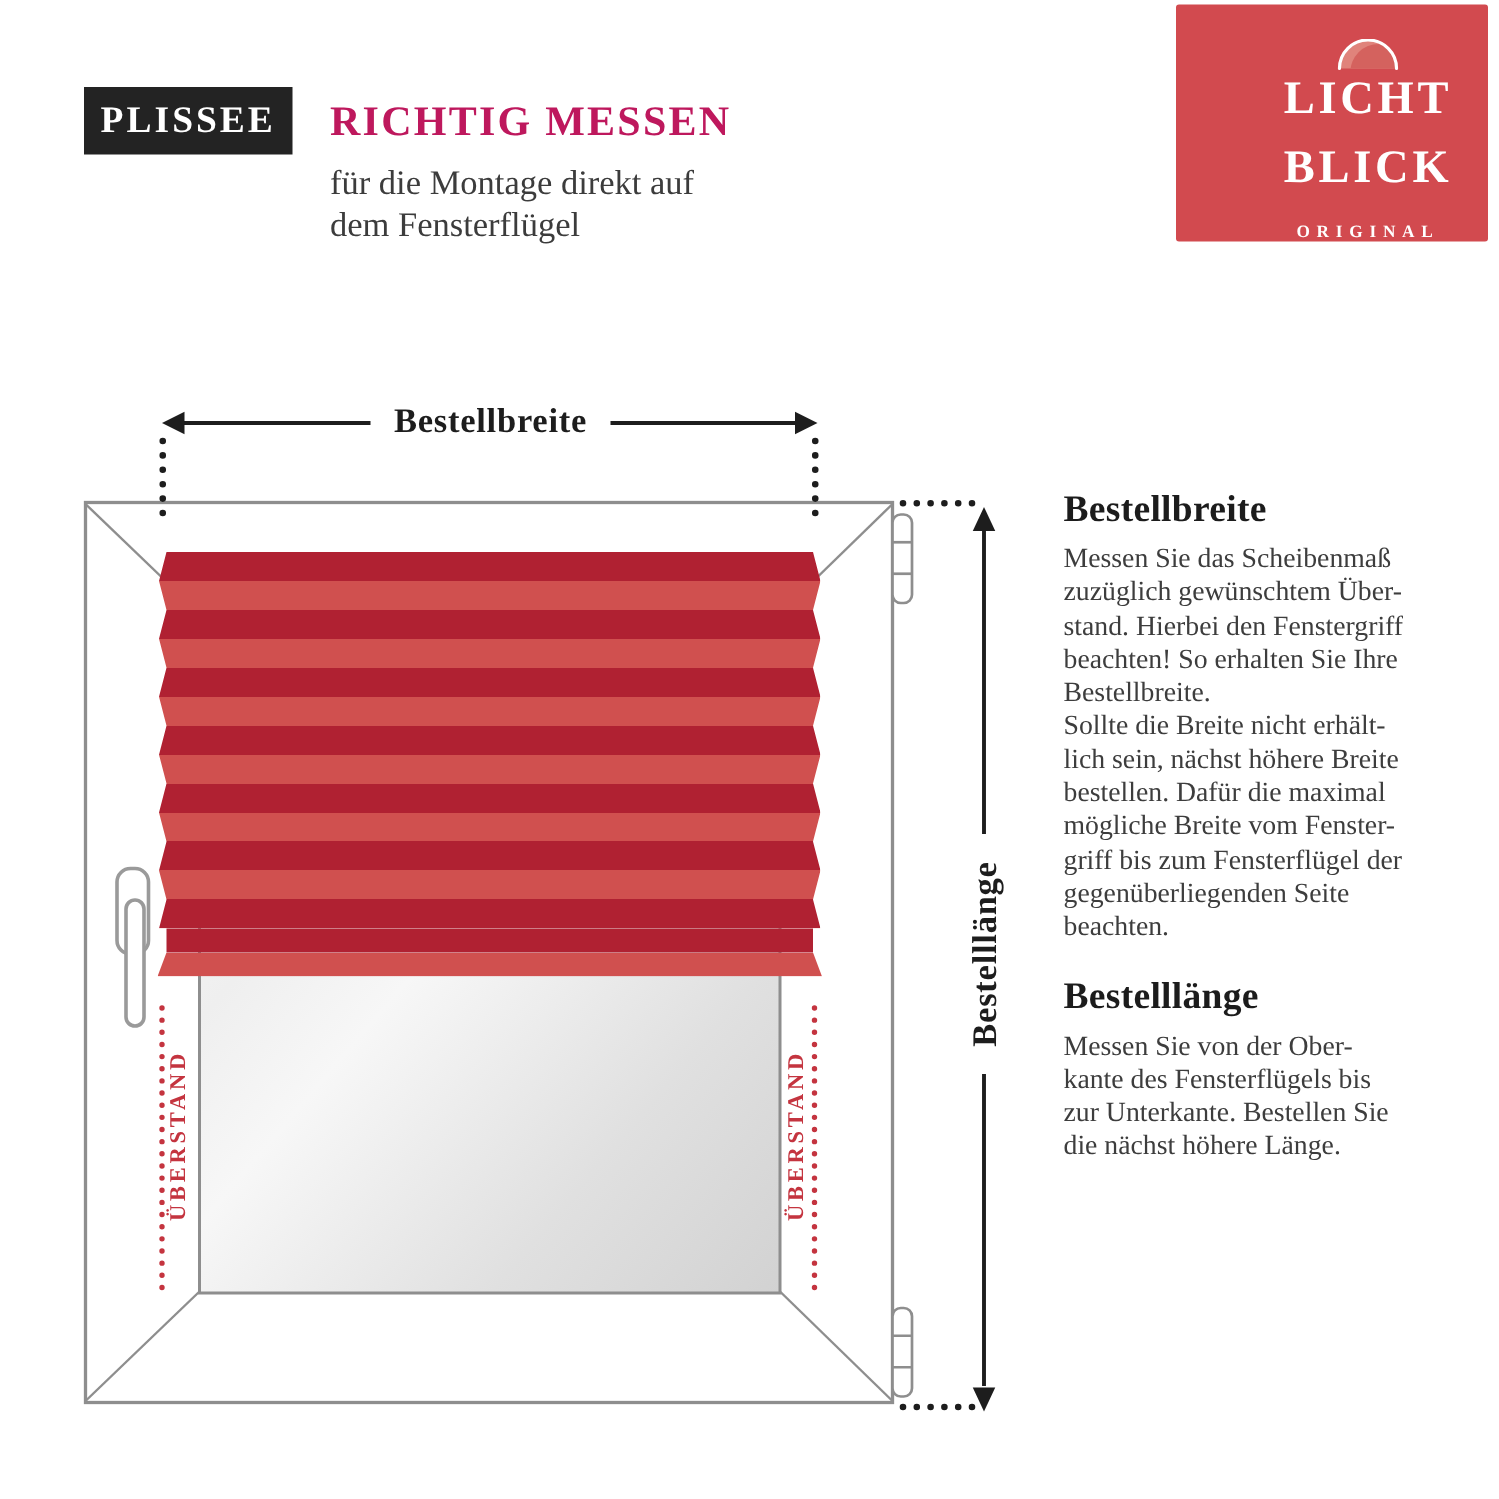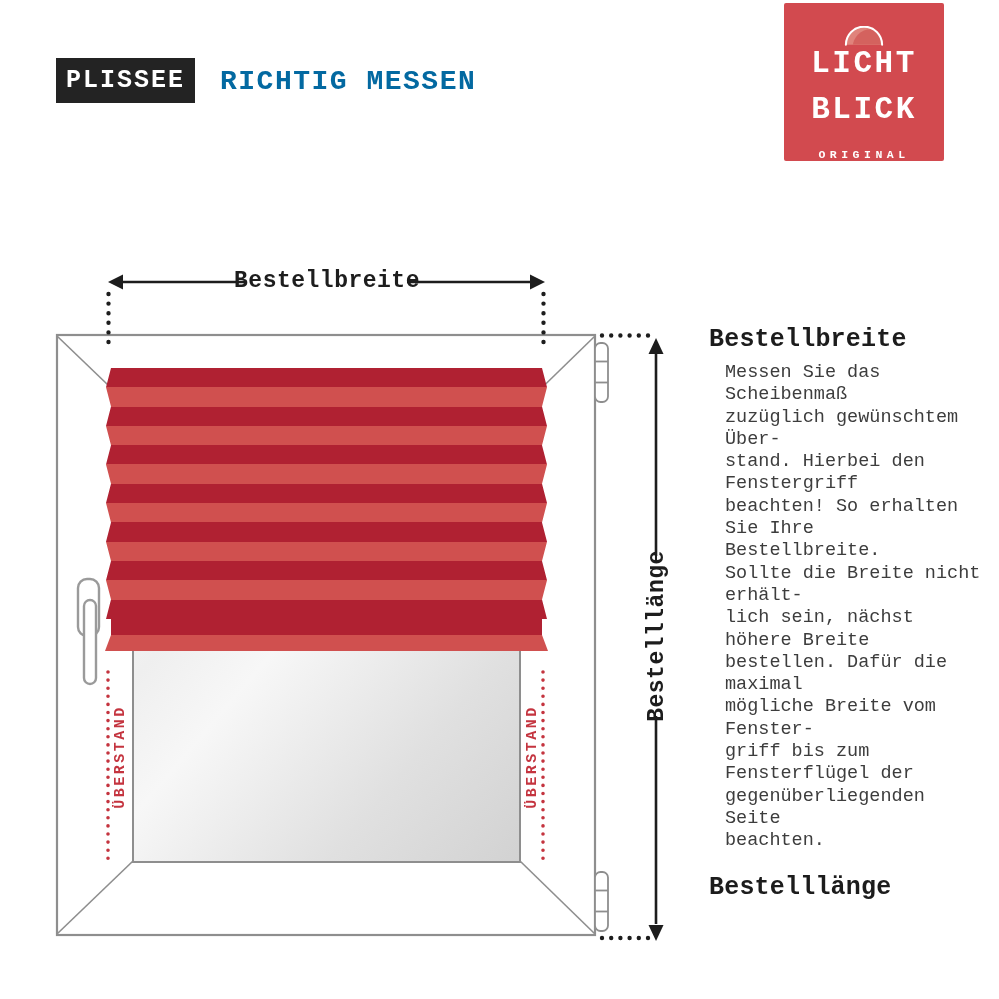--- a/index.html
+++ b/index.html
@@ -1,37 +1,37 @@
 <!DOCTYPE html>
 <html><head>
 <meta charset="utf-8">
 <style>
   html,body{margin:0;padding:0;background:#ffffff;}
   .canvas{
     position:relative;width:999px;height:999px;background:#ffffff;overflow:hidden;
-    font-family:Liberation Mono, monospace;color:#2b2b2b;
+    font-family:Liberation Serif, serif;color:#2b2b2b;
   }
   
   .badge{
     position:absolute;left:56px;top:58px;width:139px;height:45px;background:#232323;
     display:flex;align-items:center;justify-content:center;
     color:#ffffff;font-size:25px;font-weight:bold;letter-spacing:2px;
   }
   .page-title{
     position:absolute;left:220px;top:66px;margin:0;
-    font-size:28px;font-weight:bold;letter-spacing:1.5px;color:#0369a1;
+    font-size:28px;font-weight:bold;letter-spacing:1.5px;color:#be185d;
   }
   .page-subtitle{
     position:absolute;left:220px;top:108px;margin:0;
     font-size:23px;line-height:28px;color:#3c3c3c;white-space:pre-line;
   }
   
   .logo{
     position:absolute;left:784px;top:3px;width:160px;height:158px;background:#d24a4f;
-    border-radius:2px;display:flex;flex-direction:column;align-items:center;color:#ffffff;
+    border-radius:2px;display:flex;flex-direction:column;align-items:center;color:#ffffff;padding-left:48px;
   }
   .logo .sun{margin-top:23px;}
   .logo .word{font-size:31px;font-weight:bold;letter-spacing:2.5px;line-height:28px;margin-top:18px;}
   .logo .word.first{margin-top:4px;}
   .logo .tagline{font-size:11.5px;font-weight:bold;letter-spacing:4.5px;margin-top:24px;}
   
   .diagram-svg{position:absolute;left:0;top:0;}
   .blind-stripes{
     position:absolute;left:106px;top:368px;width:441px;height:251px;
     background:repeating-linear-gradient(180deg,#b02132 0px,#b02132 19.3px,#d0504f 19.3px,#d0504f 38.6px);
@@ -55,32 +55,34 @@
     font-size:15px;font-weight:bold;letter-spacing:2.5px;color:#c4343f;white-space:nowrap;
   }
   .label-overhang.left{left:120px;top:757px;}
   .label-overhang.right{left:532px;top:757px;}
   
   .instructions{position:absolute;left:709px;top:326px;width:280px;}
   .instructions h2{
     margin:0 0 8px 0;font-size:25px;font-weight:bold;color:#1c1c1c;letter-spacing:0.2px;line-height:28px;
   }
   .instructions p{
-    margin:0 0 21px 16px;font-size:18.5px;line-height:22.3px;color:#3d3d3d;white-space:pre-line;
+    margin:0 0 21px 0;font-size:18.5px;line-height:22.3px;color:#3d3d3d;white-space:pre-line;
   }
 </style>
 </head>
 <body>
 
 <div class="canvas">
 
   <div class="badge">
     <span>PLISSEE</span>
   </div>
   <h1 class="page-title">RICHTIG MESSEN</h1>
+  <p class="page-subtitle">für die Montage direkt auf
+dem Fensterflügel</p>
 
   <div class="logo">
     <svg class="sun" width="66" height="32" viewBox="0 0 66 32">
       <defs>
         <clipPath id="sunclip">
             <path d="M4 30 A29 29 0 0 1 62 30 Z"></path>
           </clipPath>
       </defs>
       <path d="M4 30 A29 29 0 0 1 62 30 Z" fill="#e0837b"></path>
       <circle cx="44" cy="34" r="29" fill="#d4625e" clip-path="url(#sunclip)"></circle>
@@ -166,15 +168,19 @@
 beachten! So erhalten Sie Ihre
 Bestellbreite.
 Sollte die Breite nicht erhält-
 lich sein, nächst höhere Breite
 bestellen. Dafür die maximal
 mögliche Breite vom Fenster-
 griff bis zum Fensterflügel der
 gegenüberliegenden Seite
 beachten.</p>
     <h2>Bestelllänge</h2>
+    <p>Messen Sie von der Ober-
+kante des Fensterflügels bis
+zur Unterkante. Bestellen Sie
+die nächst höhere Länge.</p>
   </div>
 
 </div>
 
 </body></html>

